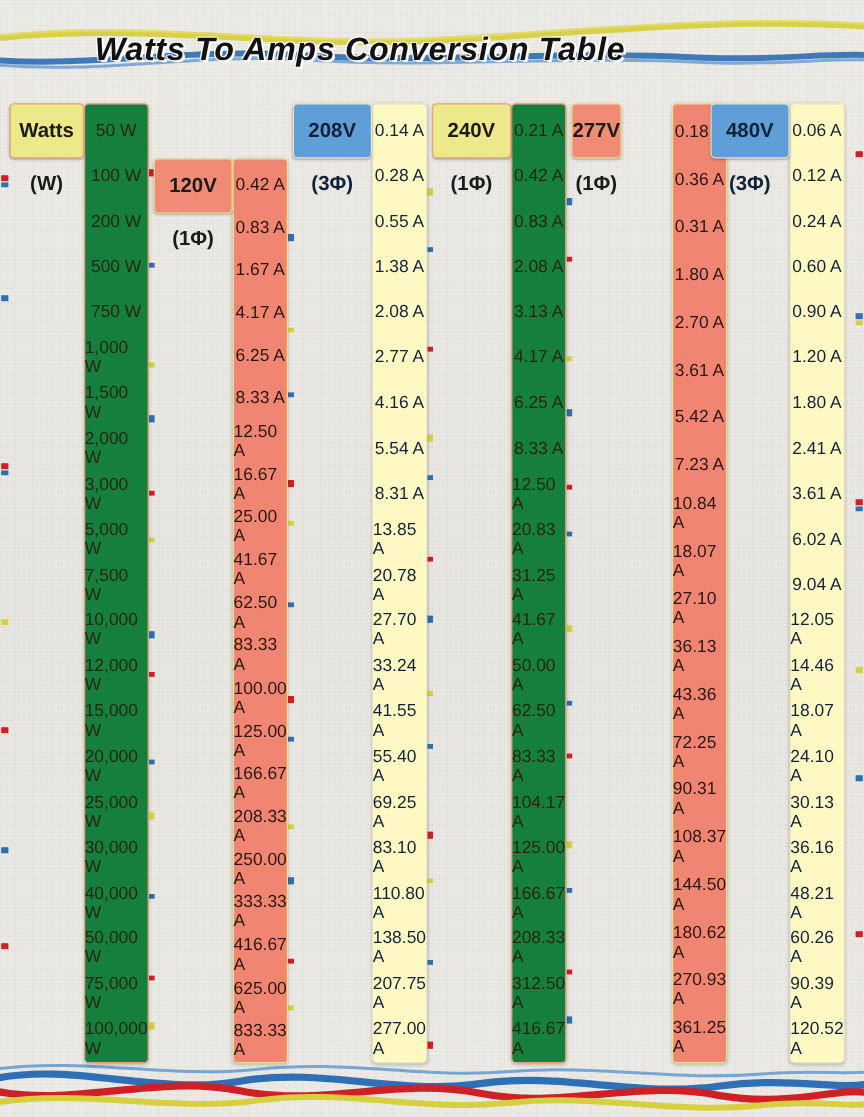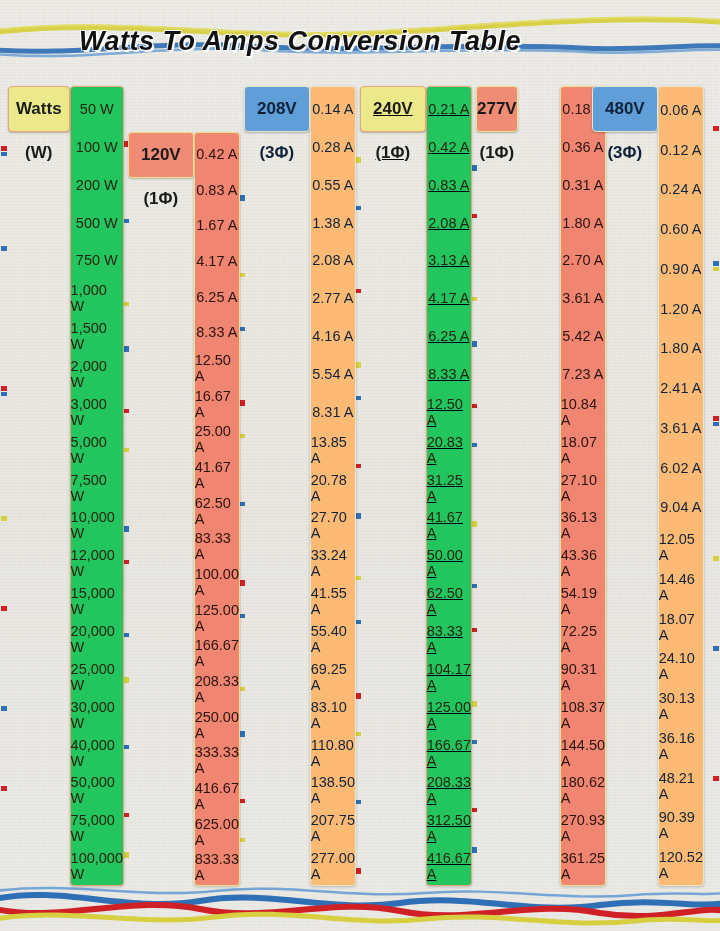--- a/index.html
+++ b/index.html
@@ -36,21 +36,21 @@
   }
   .col{
     position:relative;
     display:flex;flex-direction:row;
     margin-right:4px;
   }
   .col:last-child{margin-right:0;}
   .col.c0{width:116px;}
   .col.c1{width:112px;margin-top:46px;}
   .col.c2{width:112px;}
-  .col.c3{width:112px;text-decoration:underline;}
+  .col.c3{width:112px;}
   .col.c4{width:112px;gap:42px;}
   .col.c5{width:112px;}
 
   .hdr{
     height:44px;line-height:44px;text-align:center;
     font-size:17px;font-weight:bold;color:#1b1b1b;
     border-radius:4px;margin-bottom:3px;
     box-shadow:0 1px 2px rgba(0,0,0,.25);
     position:relative;z-index:3;
   }
@@ -60,27 +60,27 @@
     display:flex;flex-direction:column;
     padding-top:3px;
     position:relative;z-index:2;
   }
   .cell{
     flex:1;display:flex;align-items:center;justify-content:center;
     font-size:14.5px;color:#1d1d1d;
   }
   
   .yellow .hdr{background:#ece98a;border:1.5px solid #e8a57a;}
-  .yellow .body{background:#22c55e;border:1.5px solid #e8a57a;}
+  .yellow .body{background:#15803d;border:1.5px solid #e8a57a;}
   .yellow .cell{color:#262512;}
   .salmon .hdr{background:#f08b76;border:1.5px solid #efe08a;}
   .salmon .body{background:#f08671;border:1.5px solid #efe08a;}
   .salmon .cell{color:#2b1410;}
   .blue   .hdr{background:#5f9ed7;border:1.5px solid #e8e6c8;}
-  .blue   .body{background:#fdba74;border:1.5px solid #e8e6c8;}
+  .blue   .body{background:#fef9c3;border:1.5px solid #e8e6c8;}
   .blue   .cell{color:#11233a;}
   .blue .hdr{color:#0f2239;}
 
   
   .gutter{
     position:absolute;top:0;width:5px;height:100%;
     pointer-events:none;z-index:1;
   }
   
   #bottomband{position:absolute;left:0;bottom:0;width:720px;height:52px;}
@@ -279,21 +279,20 @@
         <div class="cell">1.80 A</div>
         <div class="cell">2.70 A</div>
         <div class="cell">3.61 A</div>
         <div class="cell">5.42 A</div>
         <div class="cell">7.23 A</div>
         <div class="cell">10.84 A</div>
         <div class="cell">18.07 A</div>
         <div class="cell">27.10 A</div>
         <div class="cell">36.13 A</div>
         <div class="cell">43.36 A</div>
-        <div class="cell">54.19 A</div>
         <div class="cell">72.25 A</div>
         <div class="cell">90.31 A</div>
         <div class="cell">108.37 A</div>
         <div class="cell">144.50 A</div>
         <div class="cell">180.62 A</div>
         <div class="cell">270.93 A</div>
         <div class="cell">361.25 A</div>
       </div>
       <svg class="gutter" width="5" height="800" style="right: -4.5px;">
         <rect x="0" y="58" width="5" height="6" fill="#cf2026"></rect>
@@ -325,20 +324,21 @@
         <div class="cell">3.61 A</div>
         <div class="cell">6.02 A</div>
         <div class="cell">9.04 A</div>
         <div class="cell">12.05 A</div>
         <div class="cell">14.46 A</div>
         <div class="cell">18.07 A</div>
         <div class="cell">24.10 A</div>
         <div class="cell">30.13 A</div>
         <div class="cell">36.16 A</div>
         <div class="cell">48.21 A</div>
+        <div class="cell">60.26 A</div>
         <div class="cell">90.39 A</div>
         <div class="cell">120.52 A</div>
       </div>
     </div>
   </div>
 
 <svg class="edge left" width="8" height="800">
   <rect x="1" y="60" width="6" height="5" fill="#cf2026"></rect>
   <rect x="1" y="66" width="6" height="4" fill="#2f6fb5"></rect>
   <rect x="1" y="160" width="6" height="5" fill="#2f6fb5"></rect>

